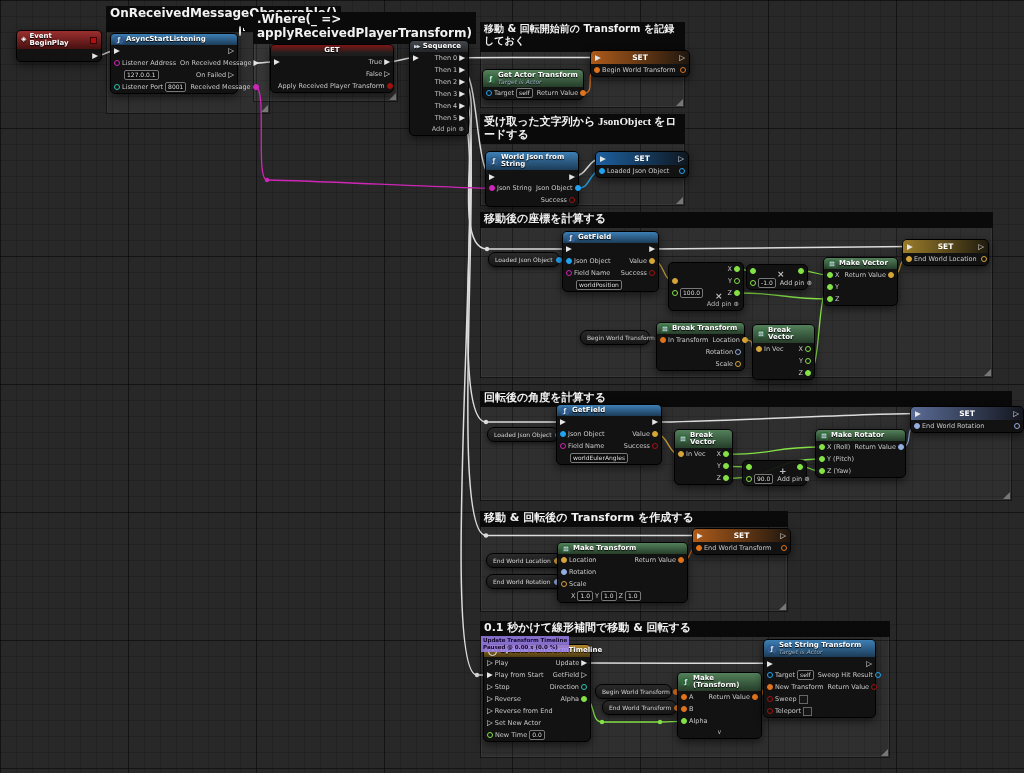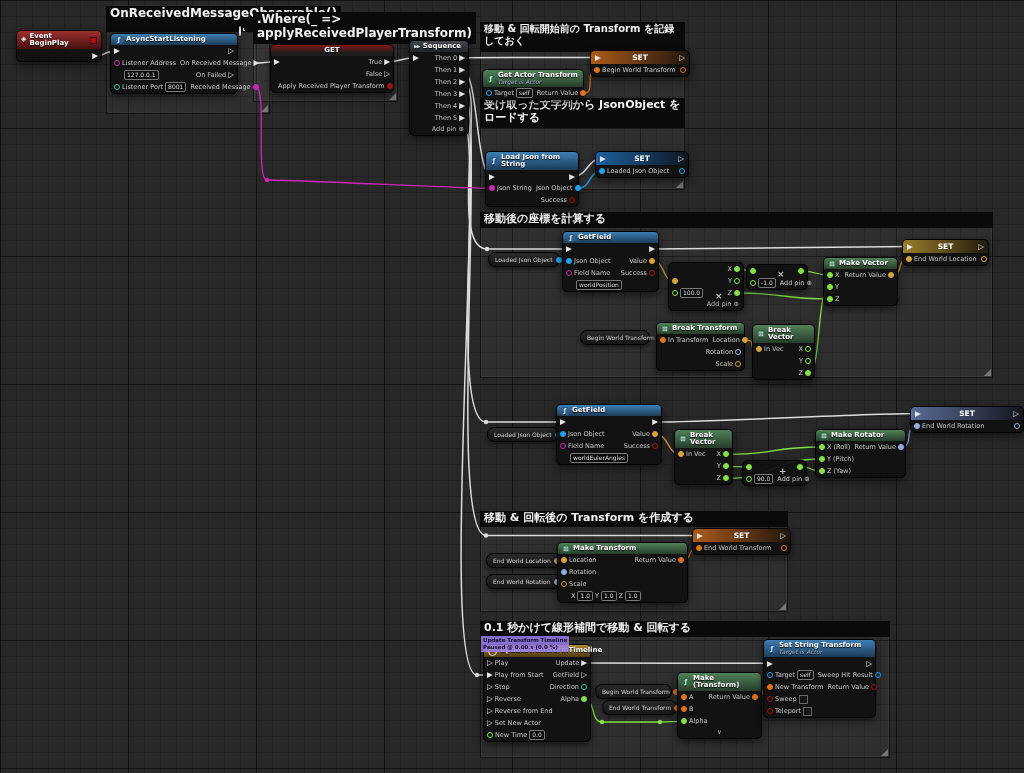--- a/index.html
+++ b/index.html
@@ -136,29 +136,35 @@
       <div class="cbody" style="top: 30px; width: 143px; height: 58px;">
         <div class="rsz"></div>
       </div>
     </div>
     <div class="comment" style="left: 480px; top: 22px; width: 205px; height: 86px;">
       <div class="cbar" style="top: 0px; min-width: 197px; height: 28px; font-size: 10px; white-space: normal; width: 197px;">移動 &amp; 回転開始前の Transform を記録しておく</div>
       <div class="cbody" style="top: 28px; width: 203px; height: 56px;">
         <div class="rsz"></div>
       </div>
     </div>
-    <div class="comment" style="left: 480px; top: 98px; width: 205px; height: 92px;">
+    <div class="comment" style="left: 480px; top: 114px; width: 205px; height: 92px; font-family: Liberation Serif, serif;">
       <div class="cbar" style="top: 0px; min-width: 197px; height: 28px; font-size: 11px; white-space: normal; width: 197px;">受け取った文字列から JsonObject をロードする</div>
       <div class="cbody" style="top: 28px; width: 203px; height: 62px;">
         <div class="rsz"></div>
       </div>
     </div>
     <div class="comment" style="left: 480px; top: 212px; width: 513px; height: 166px;">
       <div class="cbar" style="top: 0px; min-width: 505px; height: 14px; font-size: 11px; white-space: normal; width: 505px;">移動後の座標を計算する</div>
       <div class="cbody" style="top: 14px; width: 511px; height: 150px;">
+        <div class="rsz"></div>
+      </div>
+    </div>
+    <div class="comment" style="left: 480px; top: 391px; width: 532px; height: 110px;">
+      <div class="cbar" style="top: 0px; min-width: 524px; height: 14px; font-size: 11px; white-space: normal; width: 524px;">回転後の角度を計算する</div>
+      <div class="cbody" style="top: 14px; width: 530px; height: 94px;">
         <div class="rsz"></div>
       </div>
     </div>
     <div class="comment" style="left: 480px; top: 511px; width: 308px; height: 101px;">
       <div class="cbar" style="top: 0px; min-width: 300px; height: 14px; font-size: 11px; white-space: normal; width: 300px;">移動 &amp; 回転後の Transform を作成する</div>
       <div class="cbody" style="top: 14px; width: 306px; height: 85px;">
         <div class="rsz"></div>
       </div>
     </div>
     <div class="comment" style="left: 480px; top: 621px; width: 410px; height: 137px;">
@@ -333,21 +339,21 @@
           <span>Begin World Transform</span>
         </div>
         <div class="rc">
           <span class="cp" style="border: 1.5px solid rgb(224, 115, 29);"></span>
         </div>
       </div>
     </div>
     <div class="node" id="n-load-json" style="left: 485px; top: 151px; width: 92px;">
       <div class="hd h-blue">
         <span class="fnic">ƒ</span>
-        <span>Load Json from String</span>
+        <span>World Json from String</span>
       </div>
       <div class="row">
         <div class="lc">
           <span class="ep">▶</span>
         </div>
         <div class="rc">
           <span class="ep">▶</span>
         </div>
       </div>
       <div class="row">

